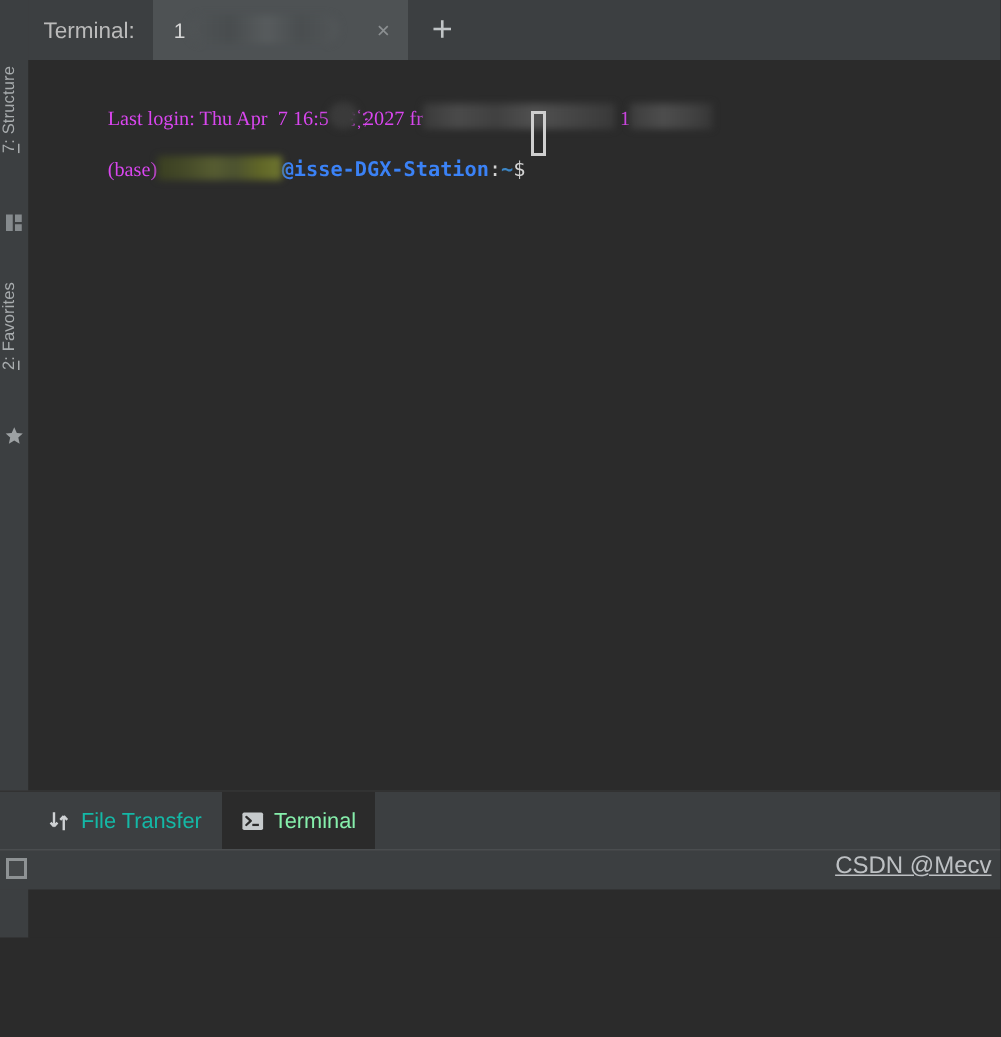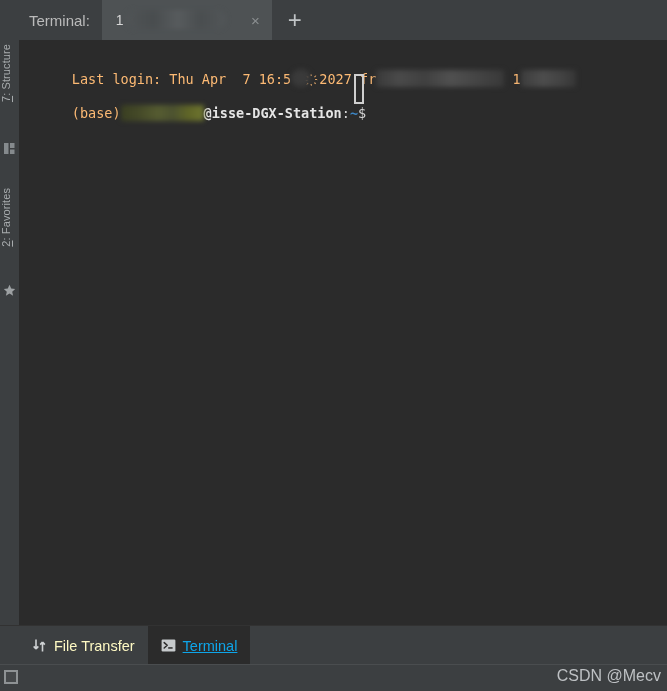--- a/index.html
+++ b/index.html
@@ -4,21 +4,21 @@
 <style>
   html, body {
     margin: 0; padding: 0;
     width: 667px; height: 691px;
     overflow: hidden;
     background: #2b2b2b;
     font-family: "Liberation Sans", sans-serif;
   }
   #app {
     position: relative;
-    width: 667px; height: 691px;
+    width: 667px; height: 593px;
     background: #3c3f41;
   }
 
   
   .left-strip {
     position: absolute;
     left: 0; top: 40px;
     width: 19px; height: 585px;
     background: #3c3f41;
     border-right: 1px solid #2b2b2b;
@@ -108,23 +108,23 @@
     width: 648px; height: 585px;
     background: #2b2b2b;
     overflow: hidden;
     font-family: "DejaVu Sans Mono", "Liberation Mono", monospace;
     font-size: 13.5px;
     line-height: 22px;
     padding: 6px 0 0 4px;
     box-sizing: border-box;
   }
   .term-line { white-space: pre; position: relative; height: 22px; }
-  .c-dim   { color: #fdba74; }
+  .c-dim   { color: #d946ef; font-family: Liberation Serif, serif; }
   .c-white { color: #d4d4d4; }
-  .c-green { color: #e5e5e5; font-weight: bold; }
+  .c-green { color: #3b82f6; font-weight: bold; }
   .c-blue  { color: #3c85c4; font-weight: bold; }
   .blur-block {
     display: inline-block;
     vertical-align: -3px;
     border-radius: 2px;
     filter: blur(2.6px);
   }
   .blur-user {
     width: 83px; height: 16px;
     background: linear-gradient(90deg,
@@ -162,28 +162,27 @@
     border-top: 1px solid #323232;
     display: flex;
     align-items: stretch;
     padding-left: 19px;
     box-sizing: border-box;
   }
   .btool {
     display: flex; align-items: center;
     gap: 7px;
     padding: 0 13px;
-    color: #fef9c3;
+    color: #14b8a6;
     font-size: 14.5px;
     white-space: nowrap;
   }
   .btool.active {
     background: #2b2b2b;
-    color: #0ea5e9;
-    text-decoration: underline;
+    color: #86efac;
   }
   .btool .mnem { text-decoration: underline; }
   .btool-icon { width: 15px; height: 15px; display: block; }
 
   
   .statusbar {
     position: absolute;
     left: 0; bottom: 0;
     width: 667px; height: 26px;
     background: #3c3f41;
@@ -197,20 +196,21 @@
     background: #45484a;
     box-sizing: border-box;
   }
   .watermark {
     position: absolute;
     right: 6px; top: 2px;
     color: #c9cccf;
     font-size: 16px;
     opacity: .92;
     font-family: "Liberation Sans", sans-serif;
+    text-decoration: underline;
   }
 </style>
 </head>
 <body>
 
 <div id="app">
 
   <div class="header">
     <div class="header-label">Terminal:</div>
 

